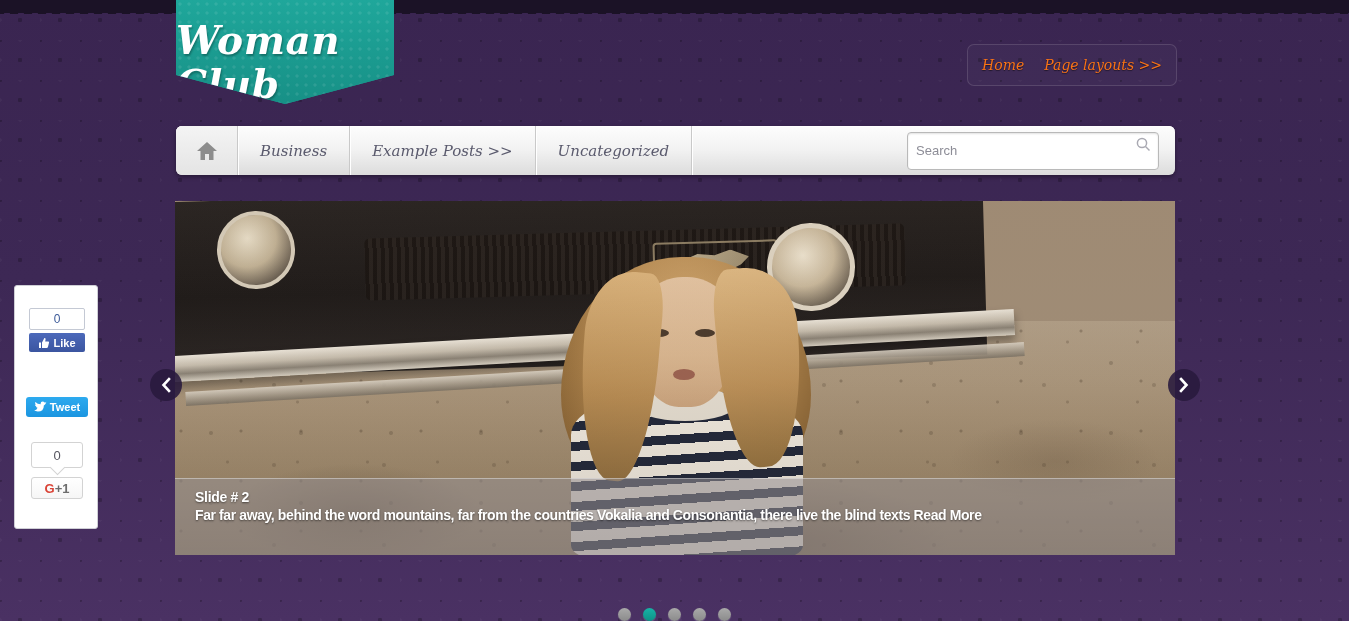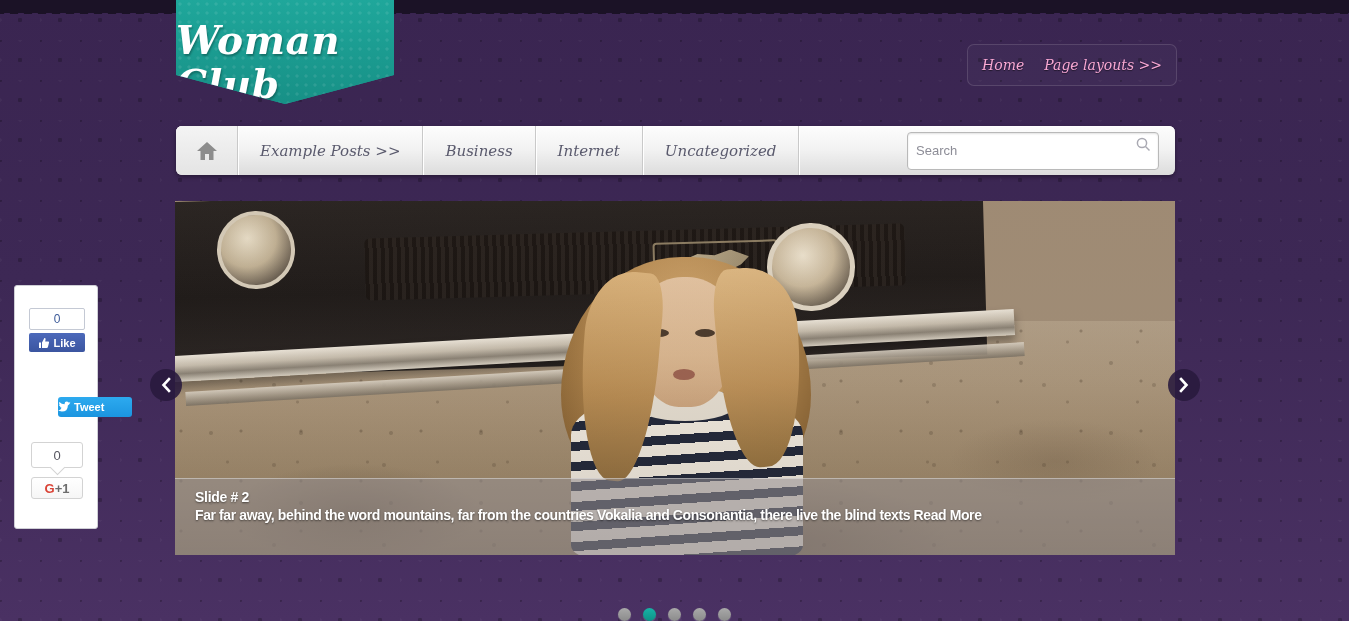--- a/index.html
+++ b/index.html
@@ -94,21 +94,21 @@
     gap: 20px;
     border: 1px solid rgba(255,255,255,0.13);
     border-radius: 7px;
     background: rgba(255,255,255,0.025);
     z-index: 20;
   }
   .topnav a {
     font-family: "DejaVu Serif", serif;
     font-style: italic;
     font-size: 14px;
-    color: #f9a8d4;
+    color: #f97316;
     text-decoration: none;
     text-shadow: 0 1px 1px rgba(0,0,0,0.5);
     white-space: nowrap;
   }
 
   
   .menubar {
     position: absolute;
     left: 176px;
     top: 126px;
@@ -456,32 +456,31 @@
     justify-content: center;
     gap: 3px;
     color: #fff;
     font-size: 11px;
     font-weight: bold;
     cursor: pointer;
   }
   .tw-btn {
     position: absolute;
     left: 11px; top: 111px;
-    width: 74px; height: 20px;
+    width: 62px; height: 20px;
     border-radius: 3px;
     background: linear-gradient(180deg, #2daaef 0%, #1b95e0 100%);
     display: flex;
     align-items: center;
-    justify-content: flex-start;
+    justify-content: center;
     gap: 3px;
     color: #fff;
     font-size: 11px;
     font-weight: bold;
     cursor: pointer;
-    margin-left: 32px;
   }
   .gp-count {
     position: absolute;
     left: 16px; top: 156px;
     width: 52px; height: 26px;
     border: 1px solid #d3d3d3;
     border-radius: 3px;
     background: #fff;
     display: flex;
     align-items: center;
@@ -548,23 +547,22 @@
   <a href="#">Home</a>
   <a href="#">Page layouts &gt;&gt;</a>
 </div>
 
 <div class="menubar">
   <div class="menu-home">
     <svg width="22" height="20" viewBox="0 0 22 20">
       <path d="M11 1 L21 10 L17.5 10 L17.5 19 L13 19 L13 13 L9 13 L9 19 L4.5 19 L4.5 10 L1 10 Z" fill="#8d8d8d"></path>
     </svg>
   </div>
+  <div class="menu-item">Business</div>
   <div class="menu-item">Example Posts &gt;&gt;</div>
-  <div class="menu-item">Business</div>
-  <div class="menu-item">Internet</div>
   <div class="menu-item">Uncategorized</div>
   <div class="menu-spacer"></div>
   <div class="search-wrap">
     <div class="search-box">
       <input type="text" placeholder="Search" style="">
       <svg class="search-icon" width="15" height="15" viewBox="0 0 15 15">
         <circle cx="6" cy="6" r="4.6" fill="none" stroke="#a9a9b2" stroke-width="1.5"></circle>
         <line x1="9.5" y1="9.5" x2="13.5" y2="13.5" stroke="#a9a9b2" stroke-width="1.5"></line>
       </svg>
     </div>

